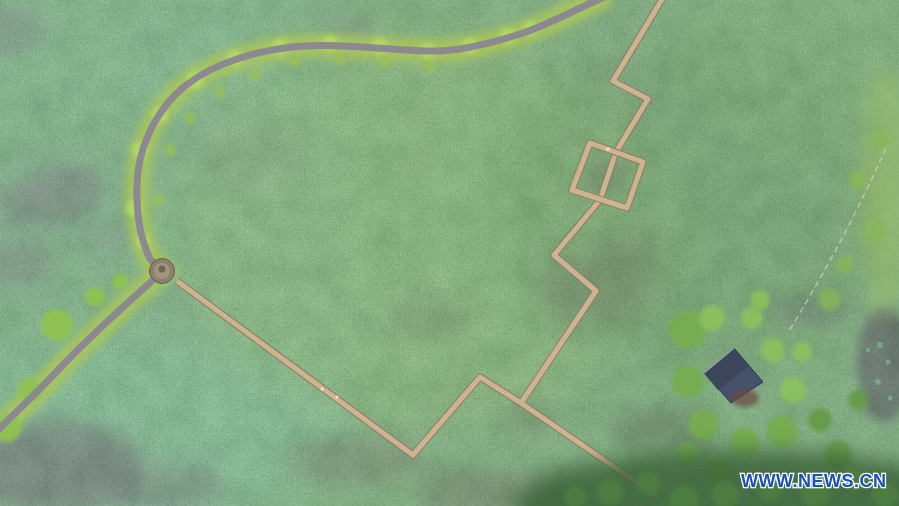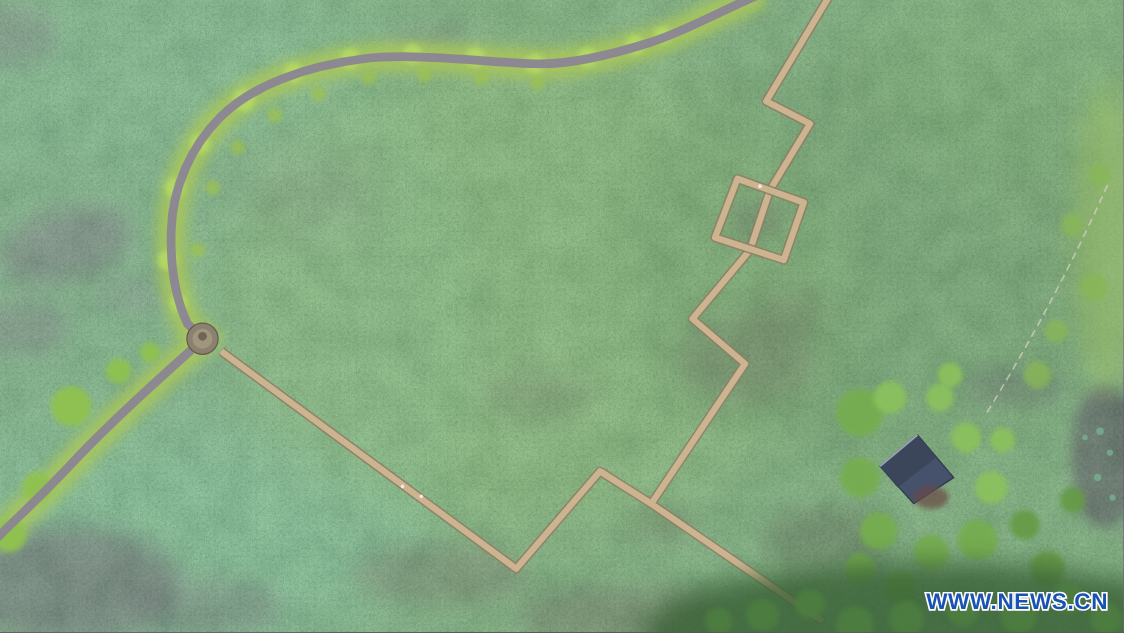--- a/index.html
+++ b/index.html
@@ -1,16 +1,16 @@
 <!DOCTYPE html>
 <html><head>
 <meta charset="utf-8">
 <style>
   html,body{margin:0;padding:0;background:#1a1a1a;}
-  .stage{position:relative;width:899px;height:506px;overflow:hidden;background:#d946ef;}
+  .stage{position:relative;width:899px;height:506px;overflow:hidden;background:#c2410c;}
   svg{display:block;}
   .watermark{
     font-family:"Liberation Sans","DejaVu Sans",sans-serif;
     font-weight:bold;
     font-size:18px;
     letter-spacing:0.5px;
     stroke:#ffffff;
     stroke-width:2.6px;
     paint-order:stroke;
   }

